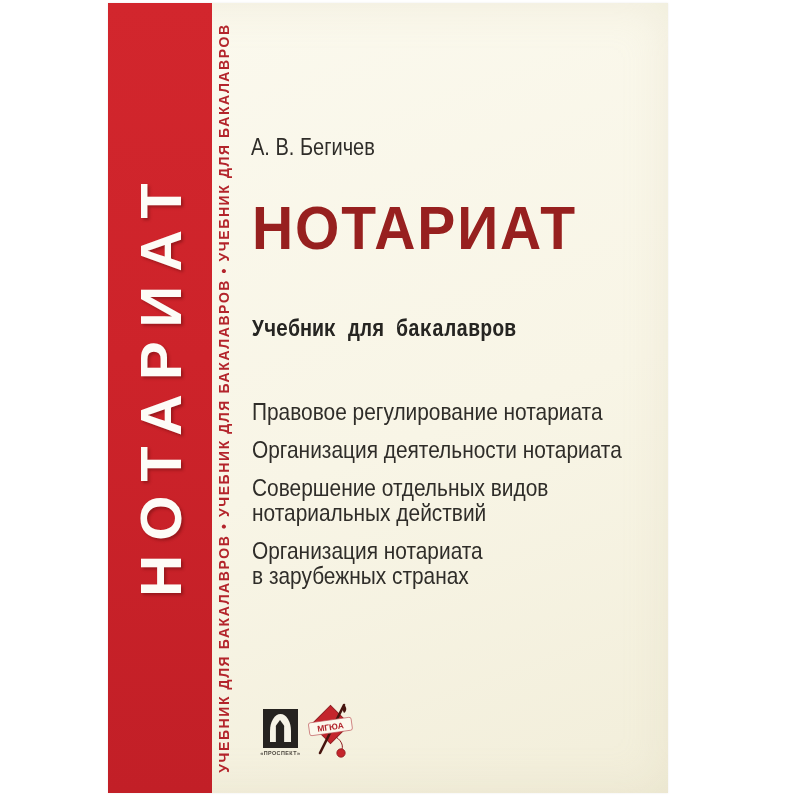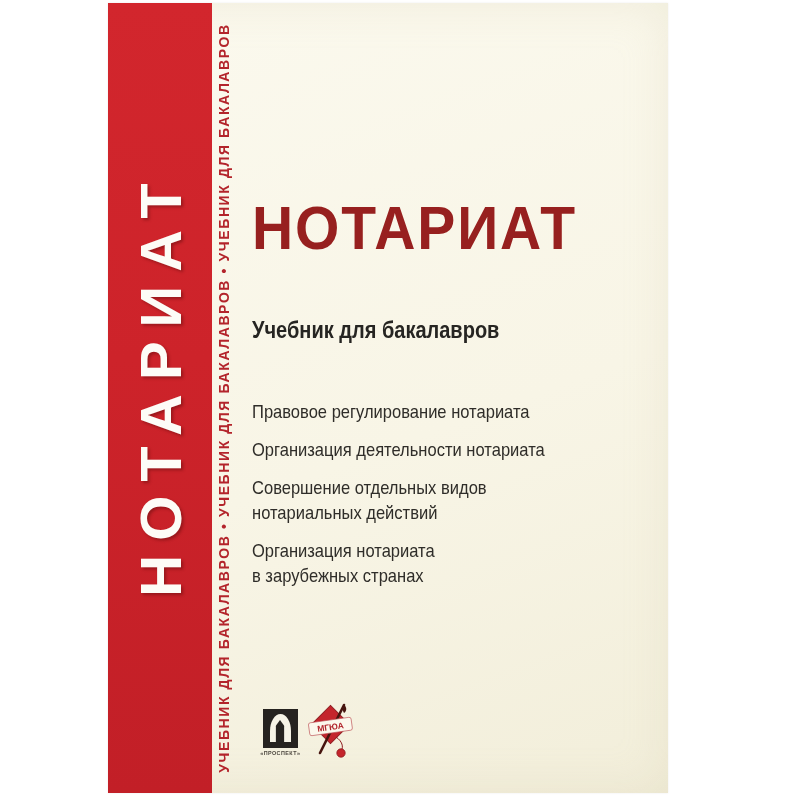--- a/index.html
+++ b/index.html
@@ -51,25 +51,25 @@
     font-size:23px;line-height:28px;color:var(--ink,#2f2d29);
   }
   .title{
     position:absolute;left:144px;top:188px;margin:0;
     font-size:62px;line-height:74px;font-weight:bold;letter-spacing:2px;
     color:var(--title,#97201f);
   }
   .title .cond{transform:scaleX(0.92);}
   .subtitle{
     position:absolute;left:144px;top:312px;
-    font-size:23px;line-height:30px;font-weight:bold;color:#262522;
+    font-size:23px;line-height:30px;font-weight:bold;color:#262522;font-family:Liberation Mono, monospace;
   }
   .topics{
     position:absolute;left:144px;top:396px;
-    font-size:19px;line-height:25px;font-weight:500;color:var(--ink,#2f2d29);
+    font-size:24px;line-height:25px;font-weight:500;color:var(--ink,#2f2d29);
   }
   .topic{margin:0 0 13px 0;}
 
   
   .prospekt{position:absolute;left:150px;top:706px;width:44px;text-align:center;}
   .p-box{position:relative;width:35px;height:39px;margin:0 auto;background:#262320;}
   .p-arch{
     position:absolute;left:7px;right:7px;top:5px;bottom:6px;background:#f6f3e6;
     border-radius:50% 50% 0 0 / 62% 62% 0 0;
   }
@@ -96,20 +96,23 @@
       <div class="spine-title-wrap">
         <span class="spine-title">НОТАРИАТ</span>
       </div>
     </div>
 
     <div class="spine-tagline-wrap">
       <span class="spine-tagline">УЧЕБНИК ДЛЯ БАКАЛАВРОВ • УЧЕБНИК ДЛЯ БАКАЛАВРОВ • УЧЕБНИК ДЛЯ БАКАЛАВРОВ</span>
     </div>
 
 
+    <div class="author">
+      <span class="cond">А. В. Бегичев</span>
+    </div>
 
     <h1 class="title">
       <span class="cond">НОТАРИАТ</span>
     </h1>
 
     <div class="subtitle">
       <span class="cond">Учебник для бакалавров</span>
     </div>
 
     <div class="topics">

